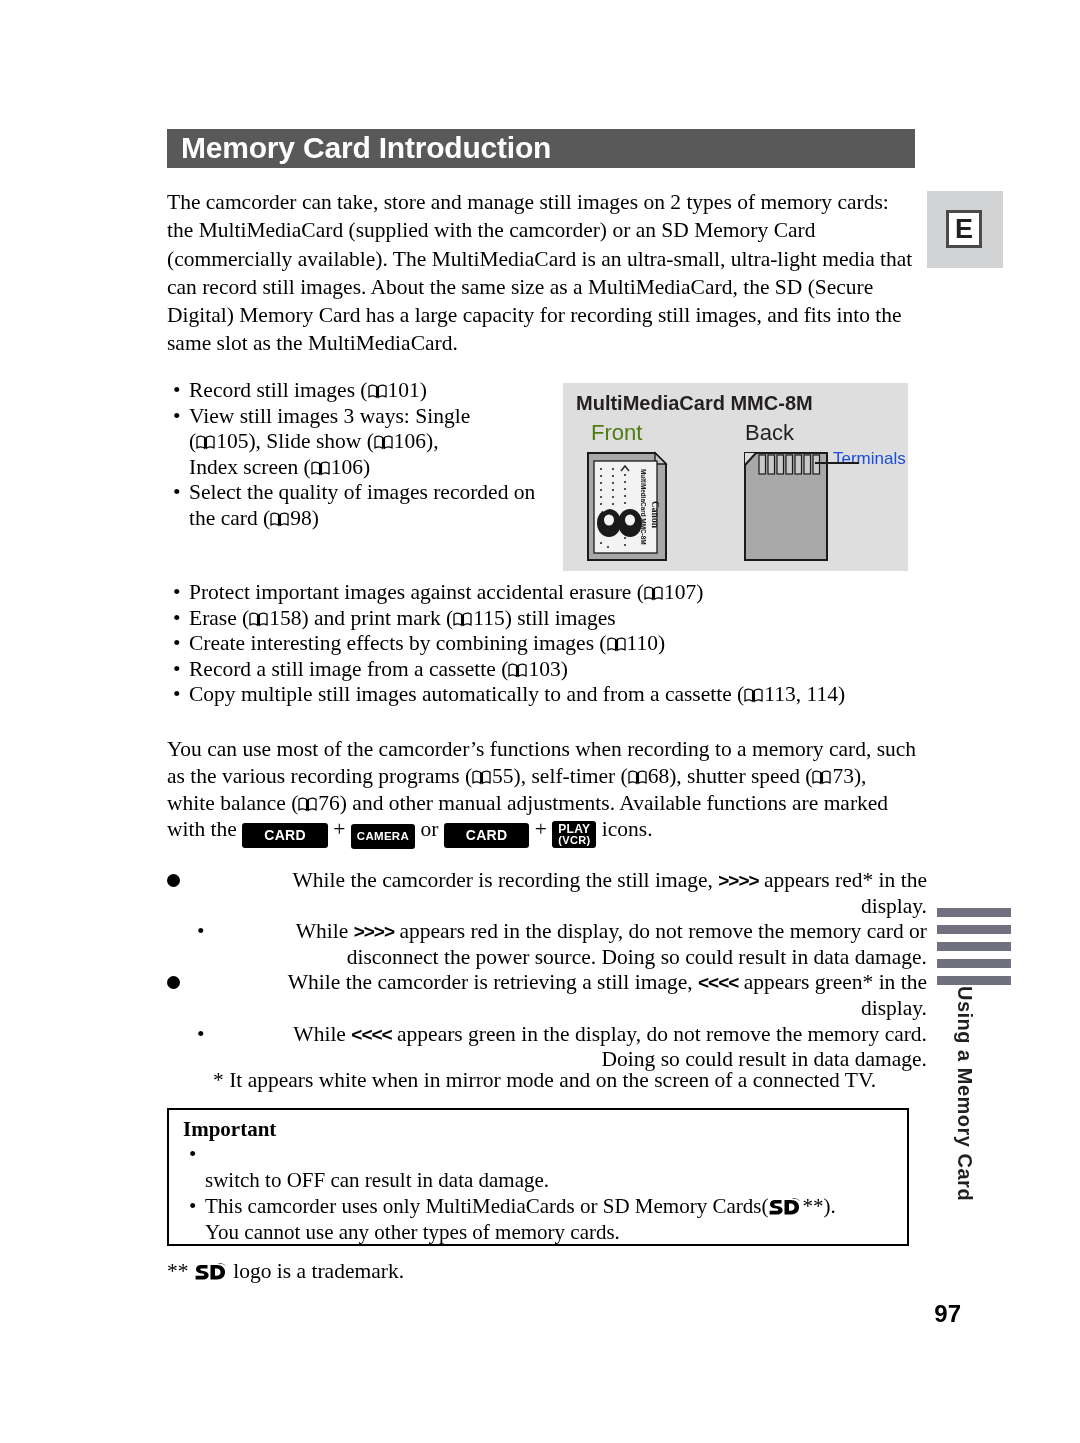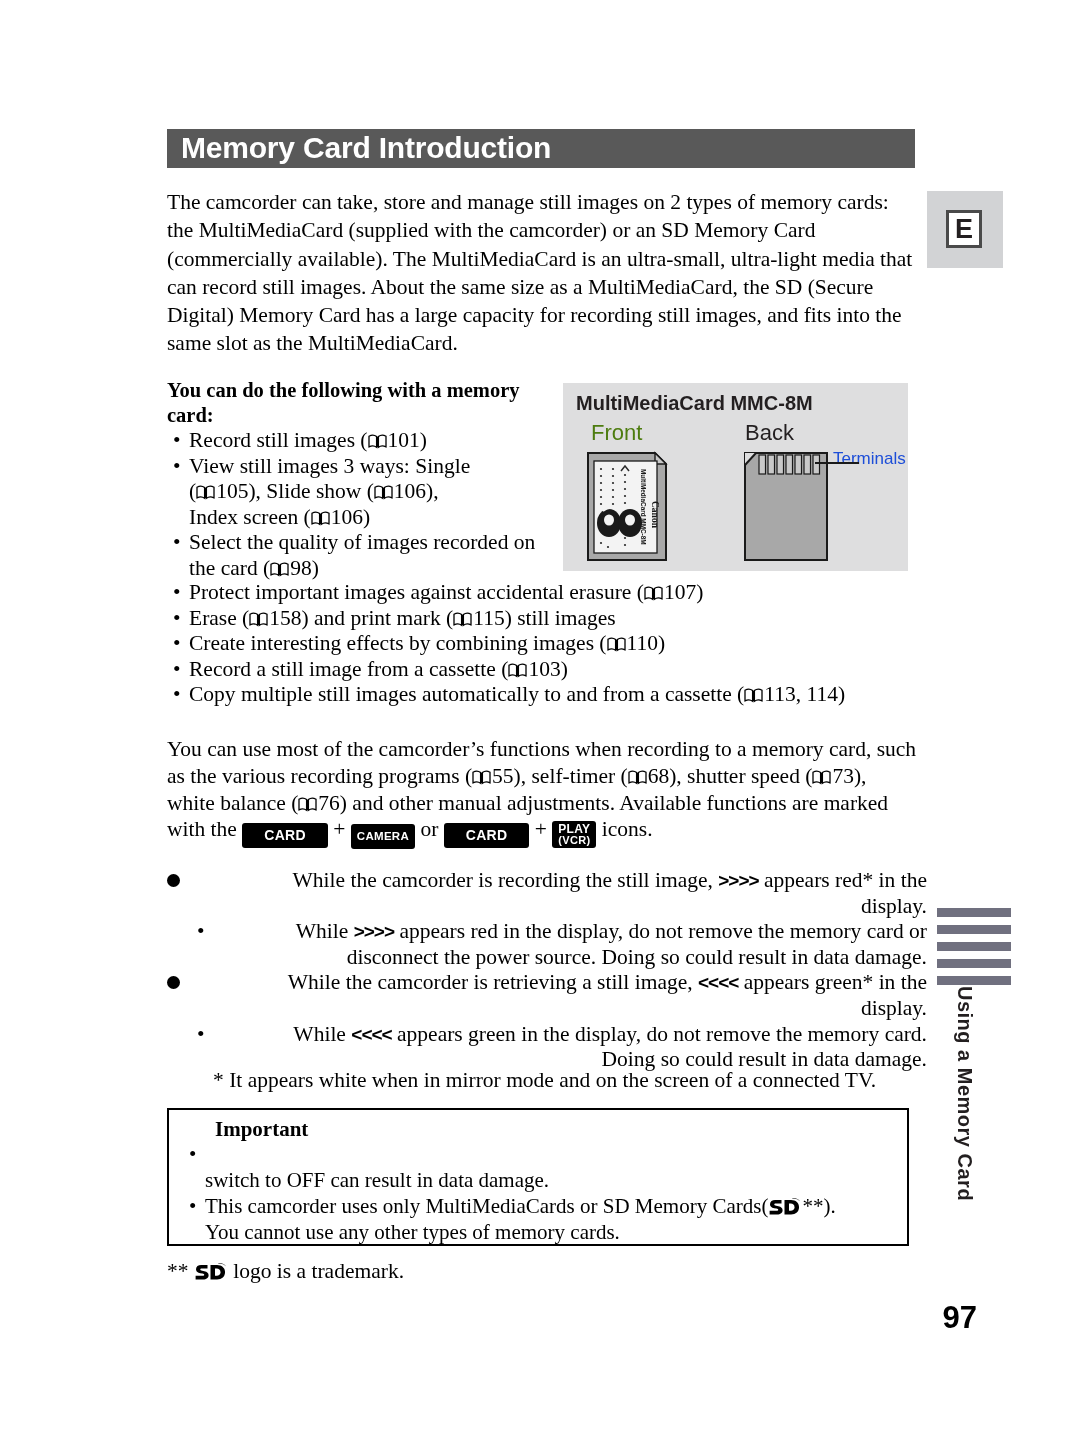--- a/index.html
+++ b/index.html
@@ -227,21 +227,20 @@
     padding: 7px 12px 0 14px;
     font-family: "Liberation Serif", serif;
     font-size: 21px;
     line-height: 26px;
   }
   .important-title {
     font-weight: bold;
     font-size: 21px;
     line-height: 24px;
     display: block;
-    margin-left: 32px;
   }
   .important-inner ul {
     list-style: none;
     margin: 0;
     padding: 0;
   }
   .important-inner li {
     position: relative;
     padding-left: 22px;
     line-height: 26px;
@@ -261,23 +260,22 @@
   }
 
   .page-number {
     position: absolute;
     left: 0;
     top: 1300px;
     width: 961px;
     text-align: right;
     font-family: "Liberation Sans", sans-serif;
     font-weight: bold;
-    font-size: 31px;
+    font-size: 24px;
     color: #000000;
-    margin-left: 16px;
   }
 
   
   .sd-logo {
     display: inline-block;
     width: 34px;
     height: 18px;
     vertical-align: -3px;
     position: relative;
   }
@@ -389,21 +387,20 @@
   <div class="e-badge">
     <div class="e-badge-inner">
       <span class="e-badge-letter">E</span>
     </div>
   </div>
 
   <div class="intro">The camcorder can take, store and manage still images on 2 types of memory cards: the MultiMediaCard (supplied with the camcorder) or an SD Memory Card (commercially available). The MultiMediaCard is an ultra-small, ultra-light media that can record still images. About the same size as a MultiMediaCard, the SD (Secure Digital) Memory Card has a large capacity for recording still images, and fits into the same slot as the MultiMediaCard.</div>
 
   <div class="twocol">
     <div class="left-col">
-      <span class="lead-bold">You can do the following with a memory card:</span>
       <ul class="bullet-list">
         <li>
           <span class="dot">•</span><span>Record still images (</span><span class="book"><svg width="19" height="15" viewBox="0 0 19 15">
                 <path d="M1 2.2 C3.2 1 6.6 1 8.6 2.6 L8.6 13.2 C6.6 11.7 3.2 11.7 1 12.8 Z" fill="none" stroke="#000" stroke-width="1.3"></path>
                 <path d="M18 2.2 C15.8 1 12.4 1 10.4 2.6 L10.4 13.2 C12.4 11.7 15.8 11.7 18 12.8 Z" fill="none" stroke="#000" stroke-width="1.3"></path>
                 <line x1="9.5" y1="2.8" x2="9.5" y2="13.2" stroke="#000" stroke-width="1.3"></line>
               </svg></span><span>101</span><span>)</span>
         </li>
         <li>
           <span class="dot">•</span><span>View still images 3 ways: Single</span><br><span>(</span><span class="book"><svg width="19" height="15" viewBox="0 0 19 15">

